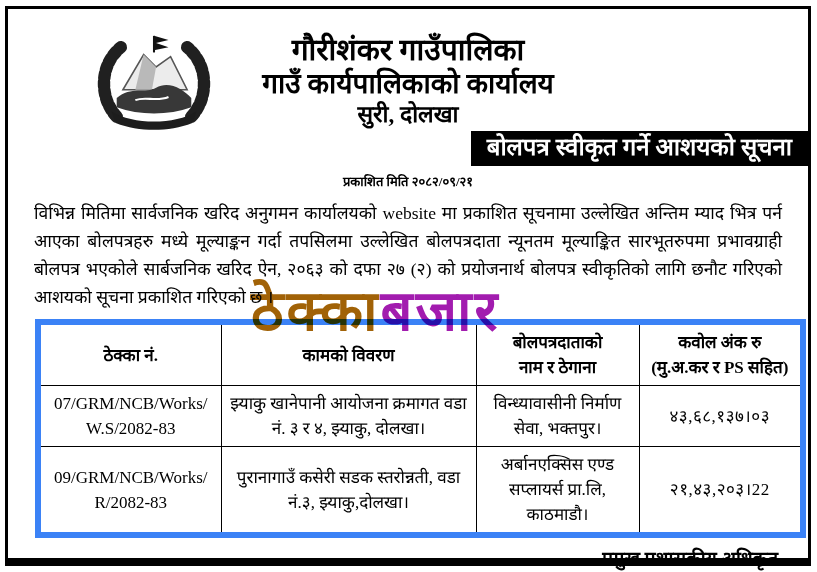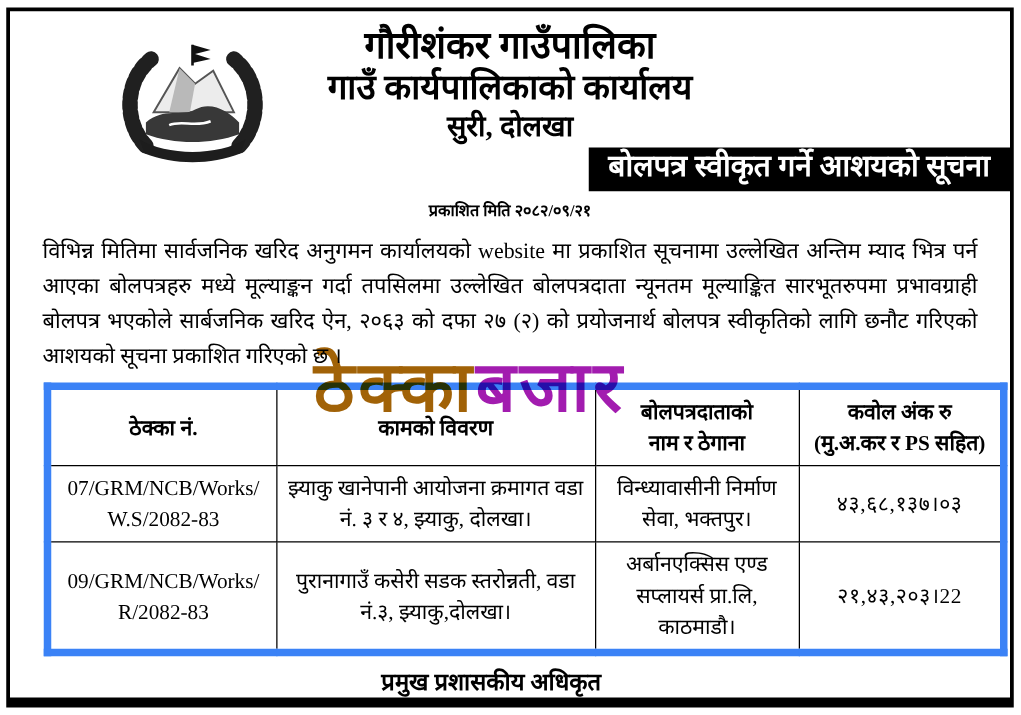--- a/index.html
+++ b/index.html
@@ -15,21 +15,21 @@
     position:absolute; left:5px; top:6px; width:806px; height:560px;
     border:3px solid #000; border-bottom-width:8px;
     background:#fff;
   }
   .content { position:relative; width:100%; height:100%; z-index:1; }
 
   
   .emblem {
     position:absolute; left:88px; top:24px; width:116px; height:100px;
   }
-  .titles { text-align:center; padding-top:11px; }
+  .titles { text-align:center; padding-top:24px; }
   .t1 { font-size:30px; font-weight:bold; line-height:34px; }
   .t2 { font-size:28px; font-weight:bold; line-height:33px; }
   .t3 { font-size:23px; font-weight:bold; line-height:29px; }
   .banner-wrap { text-align:right; margin-top:2px; }
   .banner {
     display:inline-block; background:#000; color:#fff;
     font-size:24px; font-weight:bold; line-height:30px;
     padding:1px 16px 4px 16px;
   }
   .pubdate { text-align:center; font-size:13px; font-weight:bold; margin-top:6px; }
@@ -65,21 +65,21 @@
   table.notice th { font-weight:bold; white-space:pre-line; height:58px; }
   td.contract { white-space:pre-line; font-size:16.5px; }
   tr.r1 td { height:60px; }
   tr.r2 td { height:82px; }
   td.amount { font-size:18px; letter-spacing:0.5px; }
   col.c1 { width:183px; } col.c2 { width:255px; }
   col.c3 { width:163px; } col.c4 { width:164px; }
 
   
   .signature {
-    text-align:center; margin:7px 30px 0 0;
+    text-align:right; margin:7px 30px 0 0;
     font-size:19px; font-weight:bold;
   }
 </style>
 </head>
 <body>
 
 <div class="frame">
   <div class="content">
 
     <svg class="emblem" viewBox="0 0 112 95" aria-hidden="true">

